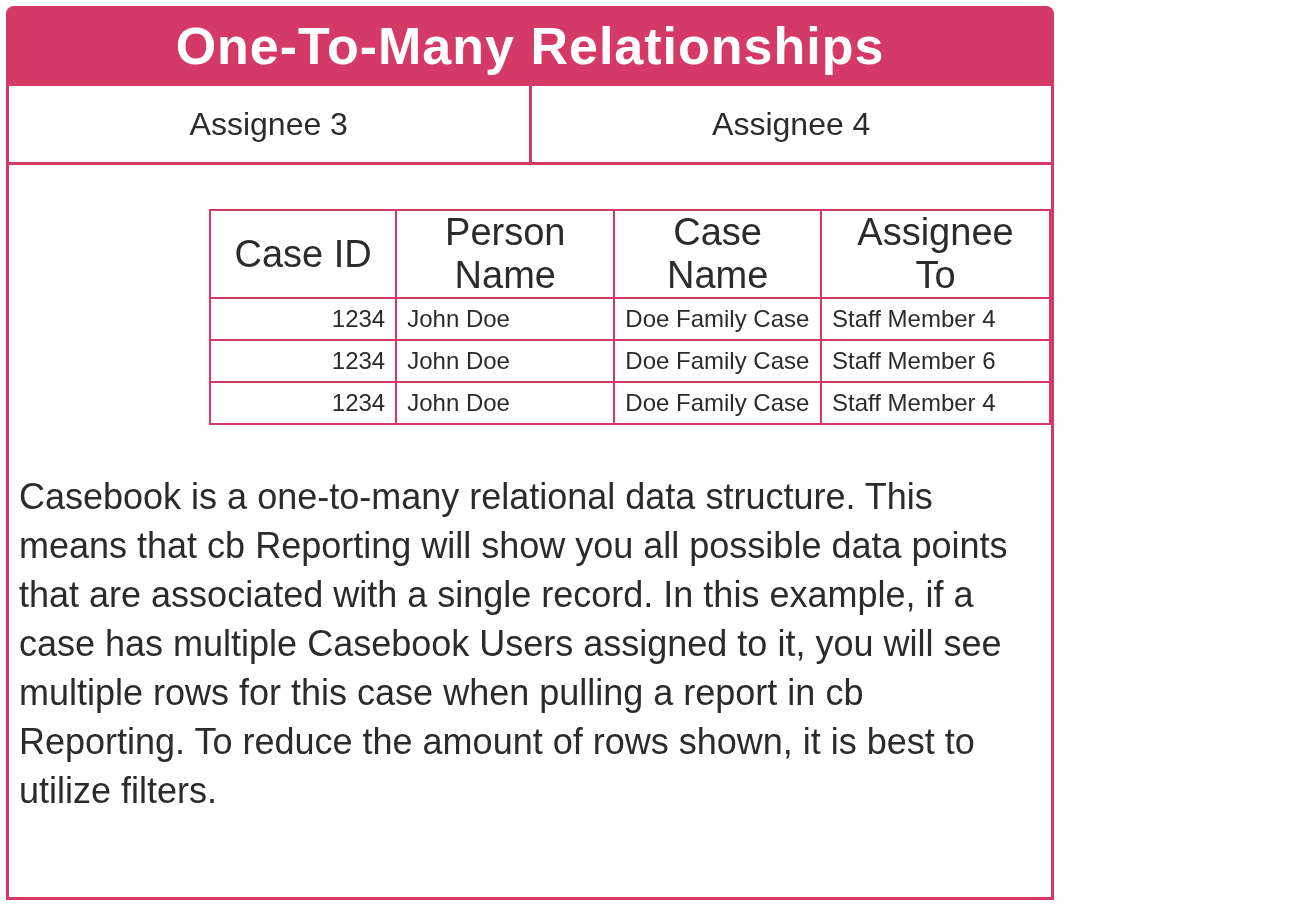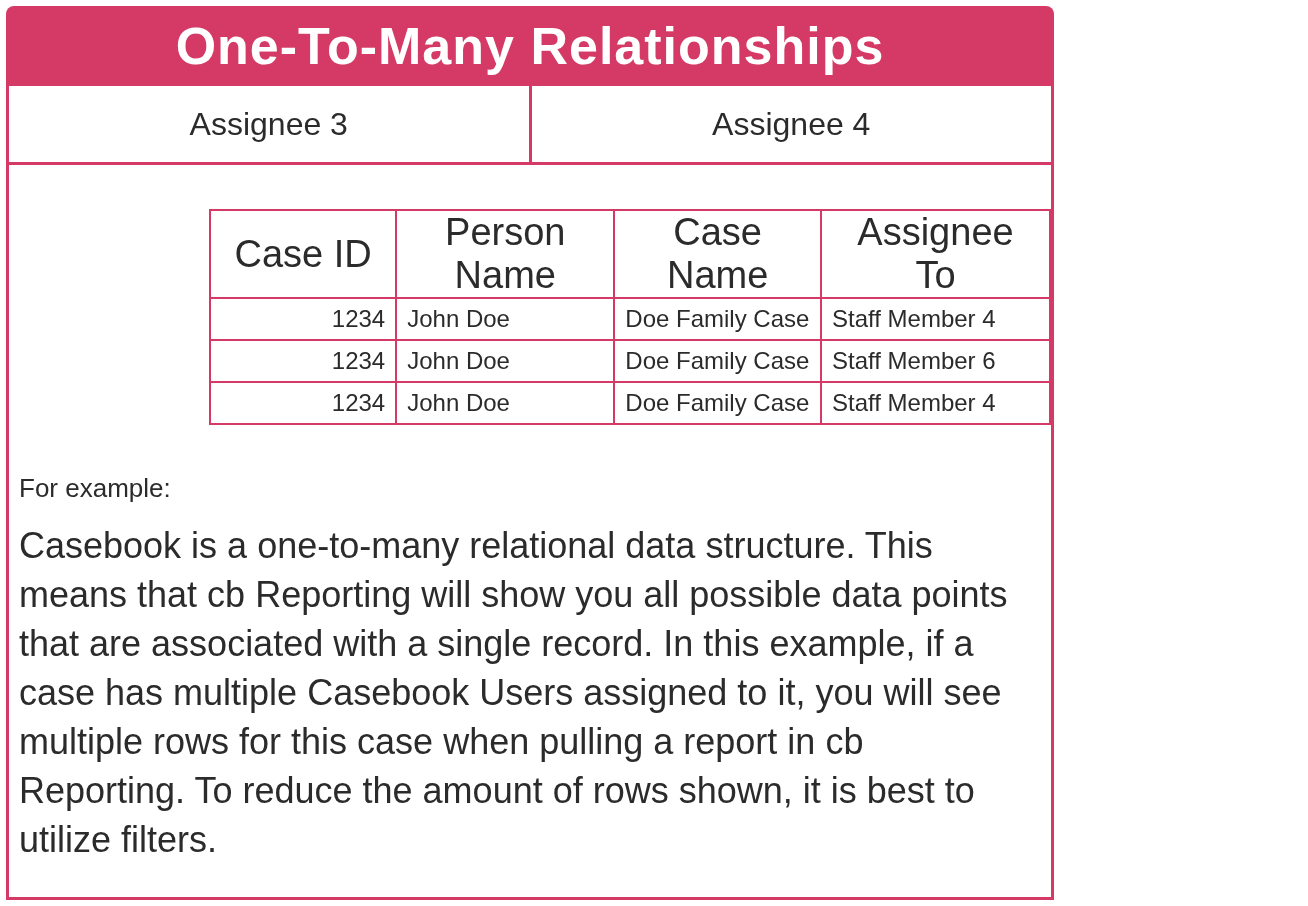--- a/index.html
+++ b/index.html
@@ -88,19 +88,18 @@
         <tr>
           <td class="num">1234</td>
           <td>John Doe</td>
           <td>Doe Family Case</td>
           <td>Staff Member 4</td>
         </tr>
       </tbody>
     </table>
 
     <div class="notes">
-      <p class="intro">For example:</p>
       <p class="body">Casebook is a one-to-many relational data structure. This means that cb Reporting will show you all possible data points that are associated with a single record. In this example, if a case has multiple Casebook Users assigned to it, you will see multiple rows for this case when pulling a report in cb Reporting. To reduce the amount of rows shown, it is best to utilize filters.</p>
     </div>
 
   </div>
 
 </div>
 
 </body></html>

